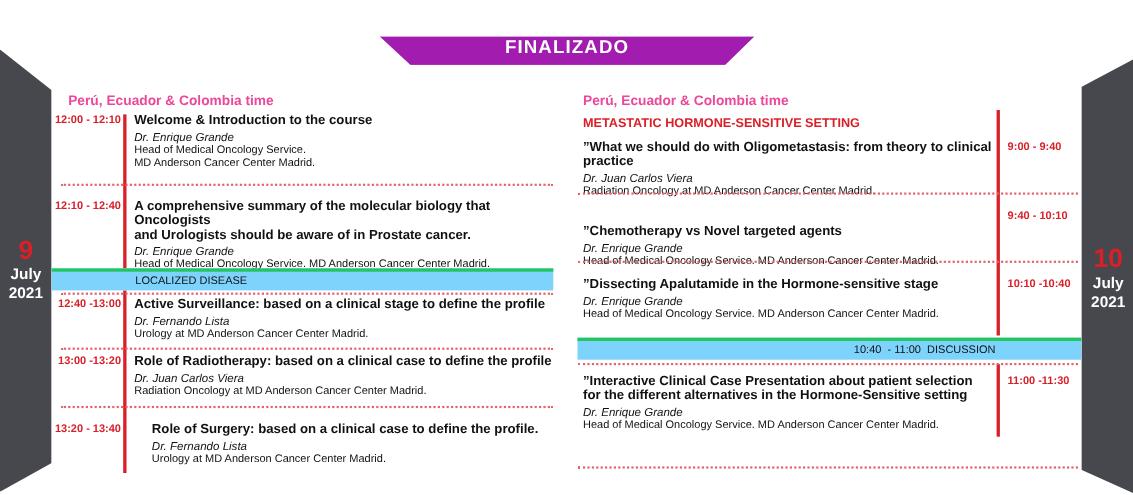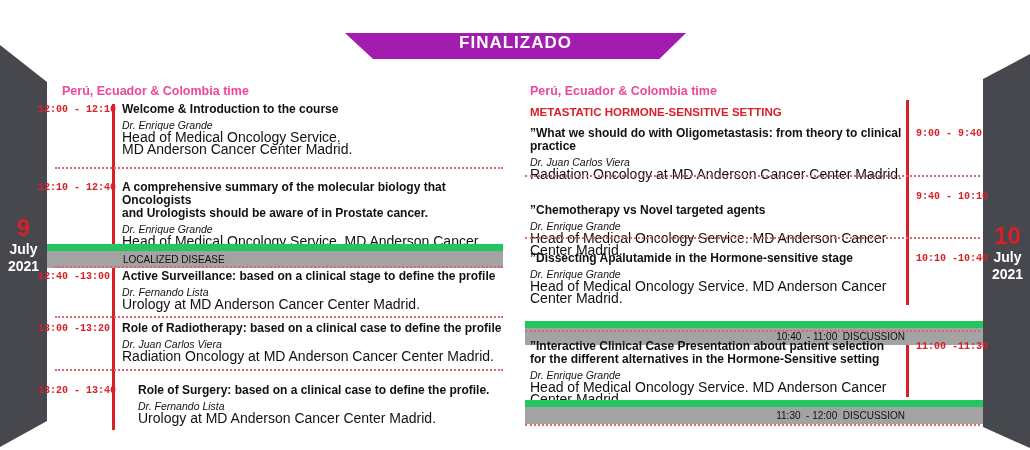--- a/index.html
+++ b/index.html
@@ -21,30 +21,30 @@
   .panel .date{position:absolute;top:170px;left:0;width:100%;}
   .day-num{font-size:24px;font-weight:bold;color:#d92029;line-height:26px;}
   .day-month,.day-year{font-size:14px;font-weight:bold;color:#fff;line-height:17px;}
   
   .tz-header{position:absolute;color:#ec4899;font-weight:bold;font-size:12.5px;white-space:nowrap;}
   .section-header{position:absolute;color:#d92029;font-weight:bold;font-size:11.5px;white-space:nowrap;}
   
   .session{position:absolute;}
   .session .title{font-weight:bold;font-size:12px;line-height:13px;white-space:pre-line;margin:0 0 3px 0;}
   .session .speaker{font-style:italic;font-size:10.5px;line-height:12px;}
-  .session .desc{font-size:14px;line-height:12px;white-space:pre-line;}
-  .time{position:absolute;color:#d92029;font-weight:bold;font-size:10px;white-space:nowrap;font-family:Liberation Mono, monospace;}
+  .session .desc{font-size:10px;line-height:12px;white-space:pre-line;}
+  .time{position:absolute;color:#d92029;font-weight:bold;font-size:10px;white-space:nowrap;}
   .time-l{left:38px;width:72px;text-align:right;}
   .time-r{left:916px;width:70px;text-align:left;}
   
   .vline{position:absolute;width:3px;background:#d92029;}
   
   .dotted{position:absolute;height:0;border-top:2px dotted #e2656d;}
   
-  .band{position:absolute;background:#a3a3a3;border-top:7px solid #22c55e;height:17px;}
+  .band{position:absolute;background:#7dd3fc;border-top:3px solid #22c55e;height:17px;}
   .band span{font-size:10px;line-height:17px;color:#111;white-space:pre;display:block;}
   .band-left span{padding-left:76px;text-align:left;}
   .band-right span{padding-right:78px;text-align:right;}
 </style>
 </head>
 <body>
 
 <div id="stage">
 
   <div class="banner">
@@ -139,31 +139,28 @@
   </div>
   <div class="dotted" style="left:525px;top:237px;width:455px;"></div>
 
   <div class="time time-r" style="top:253px;">10:10 -10:40</div>
   <div class="session" style="left:530px;top:252px;width:372px;">
     <div class="title">”Dissecting Apalutamide in the Hormone-sensitive stage</div>
     <div class="speaker">Dr. Enrique Grande</div>
     <div class="desc">Head of Medical Oncology Service. MD Anderson Cancer Center Madrid.</div>
   </div>
 
-  <div class="band band-right" style="left:525px;top:321px;width:458px;">
+  <div class="band band-right" style="left:525px;top:307px;width:458px;">
     <span>10:40  - 11:00  DISCUSSION</span>
   </div>
   <div class="dotted" style="left:525px;top:330px;width:455px;"></div>
 
   <div class="time time-r" style="top:341px;">11:00 -11:30</div>
   <div class="session" style="left:530px;top:340px;width:372px;">
     <div class="title">”Interactive Clinical Case Presentation about patient selection
 for the different alternatives in the Hormone-Sensitive setting</div>
     <div class="speaker">Dr. Enrique Grande</div>
     <div class="desc">Head of Medical Oncology Service. MD Anderson Cancer Center Madrid.</div>
   </div>
 
-  <div class="band band-right" style="left:525px;top:400px;width:458px;">
-    <span>11:30  - 12:00  DISCUSSION</span>
-  </div>
   <div class="dotted" style="left:525px;top:424px;width:455px;"></div>
 
 </div>
 
 </body></html>

